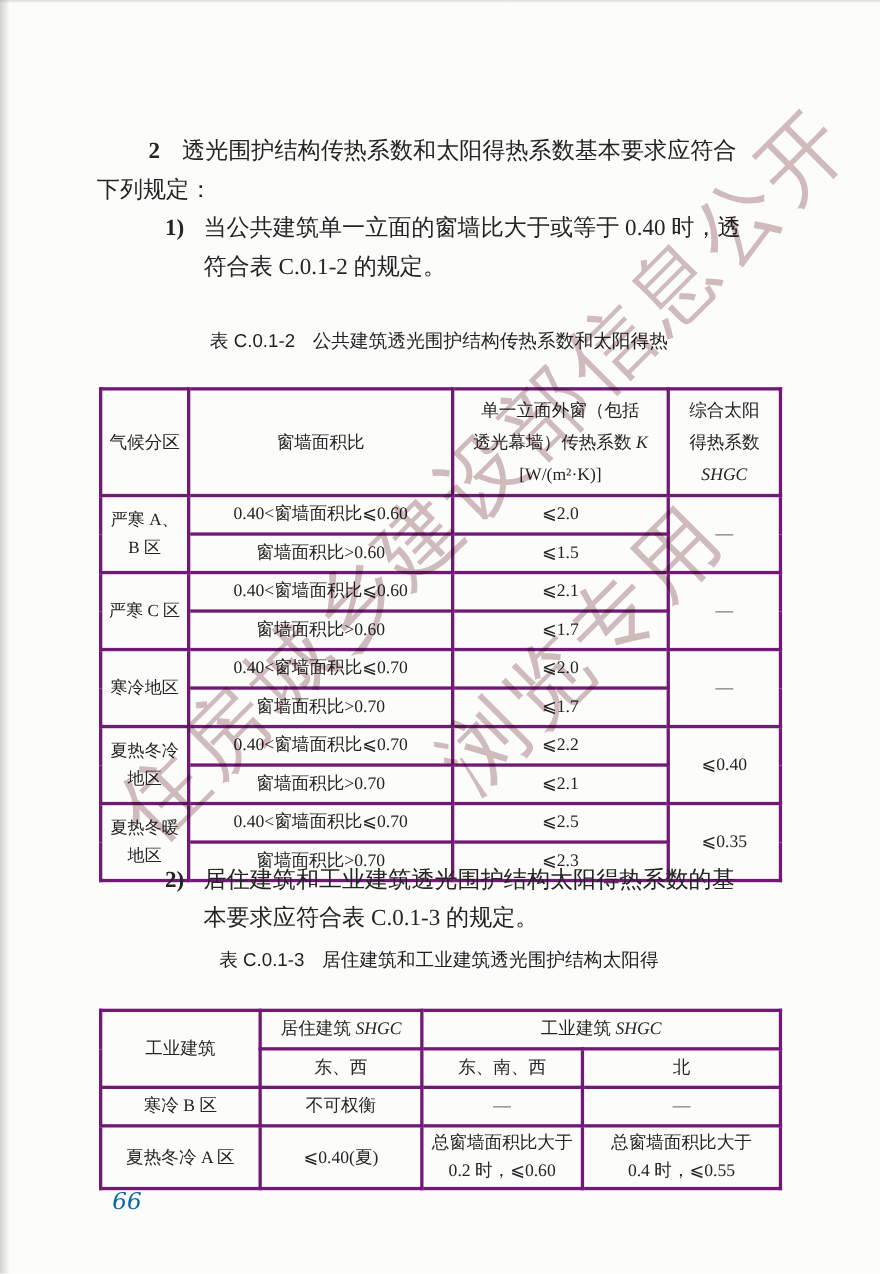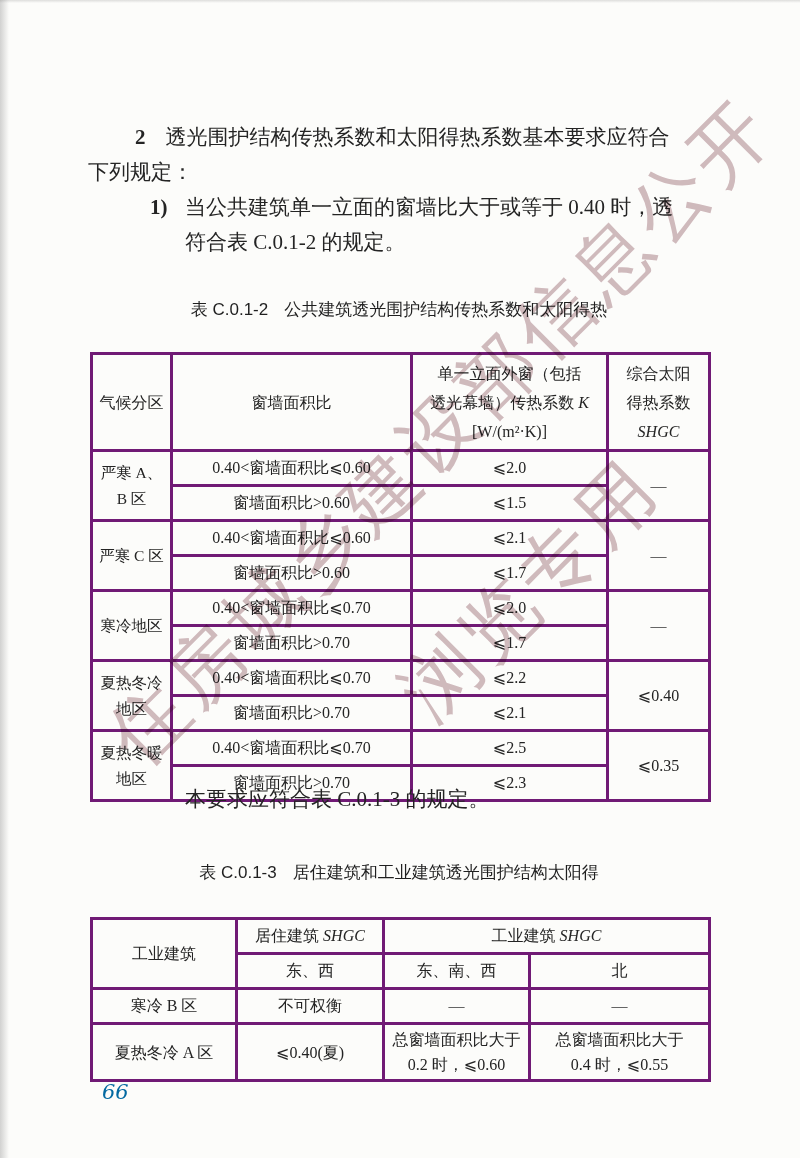--- a/index.html
+++ b/index.html
@@ -171,20 +171,21 @@
         <td rowspan="2">⩽0.35</td>
       </tr>
       <tr>
         <td>窗墙面积比&gt;0.70</td>
         <td>⩽2.3</td>
       </tr>
     </tbody>
   </table>
 
   <div class="item item-2">
+    <div class="line"><span class="item-num">2)</span><span>居住建筑和工业建筑透光围护结构太阳得热系数的基</span></div>
     <div class="line cont">本要求应符合表 C.0.1-3 的规定。</div>
   </div>
 
   <div class="caption caption-2">
     <div><span class="cap-label">表 C.0.1-3</span><span>居住建筑和工业建筑透光围护结构太阳得</span></div>
   </div>
 
   <table class="tbl tbl-2">
     <colgroup>
         <col style="width:145px">

